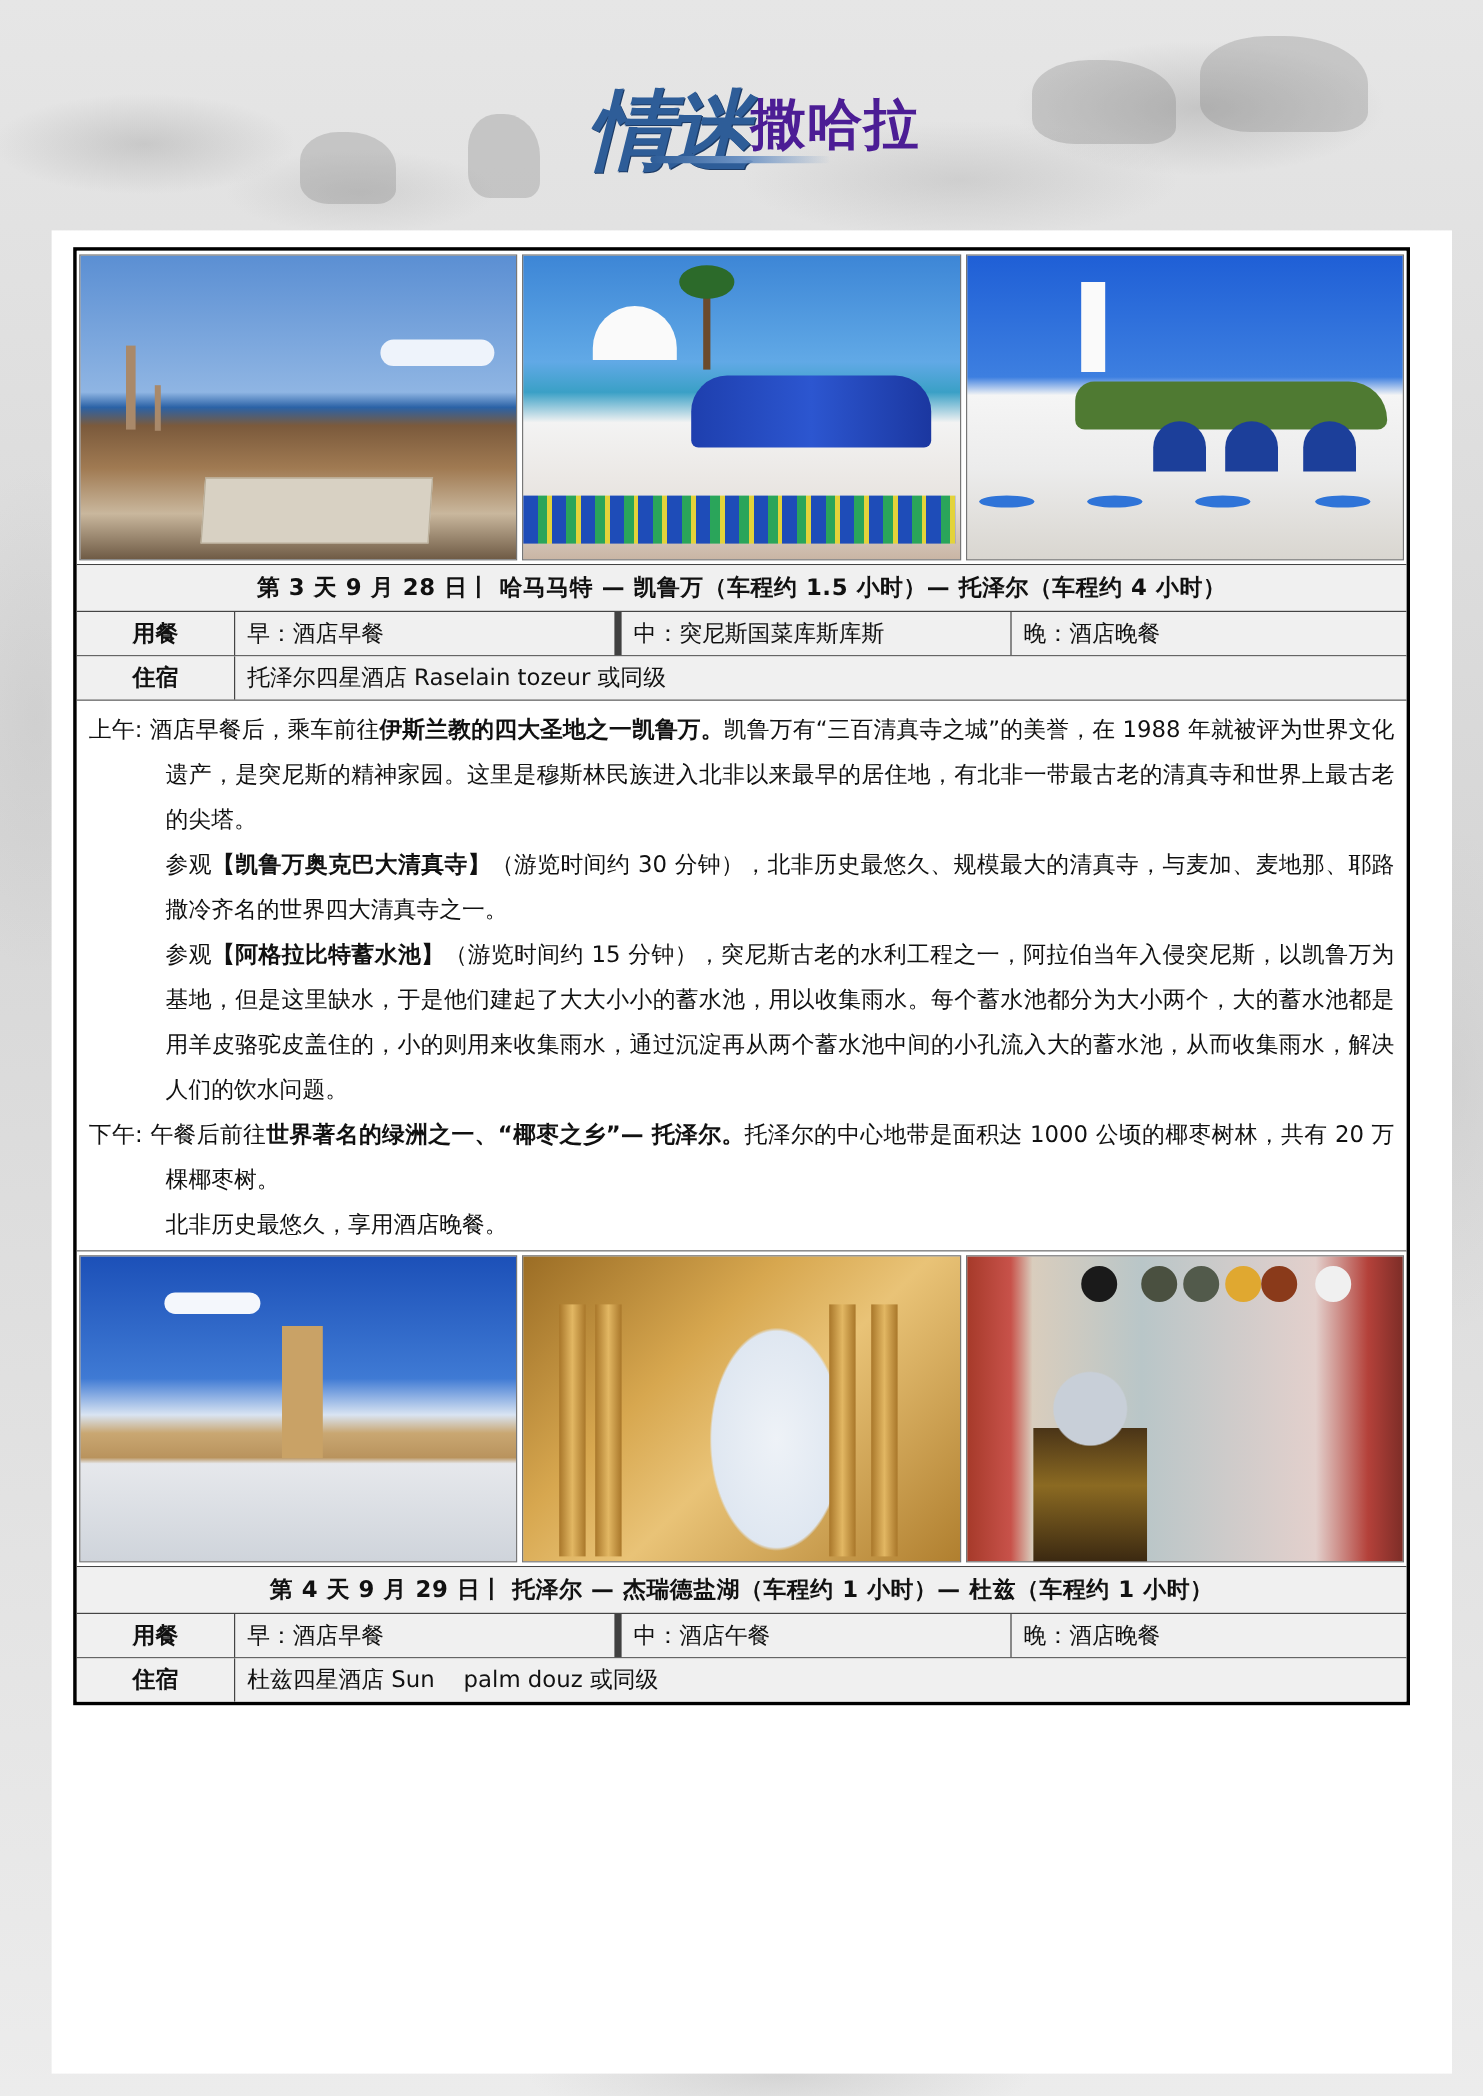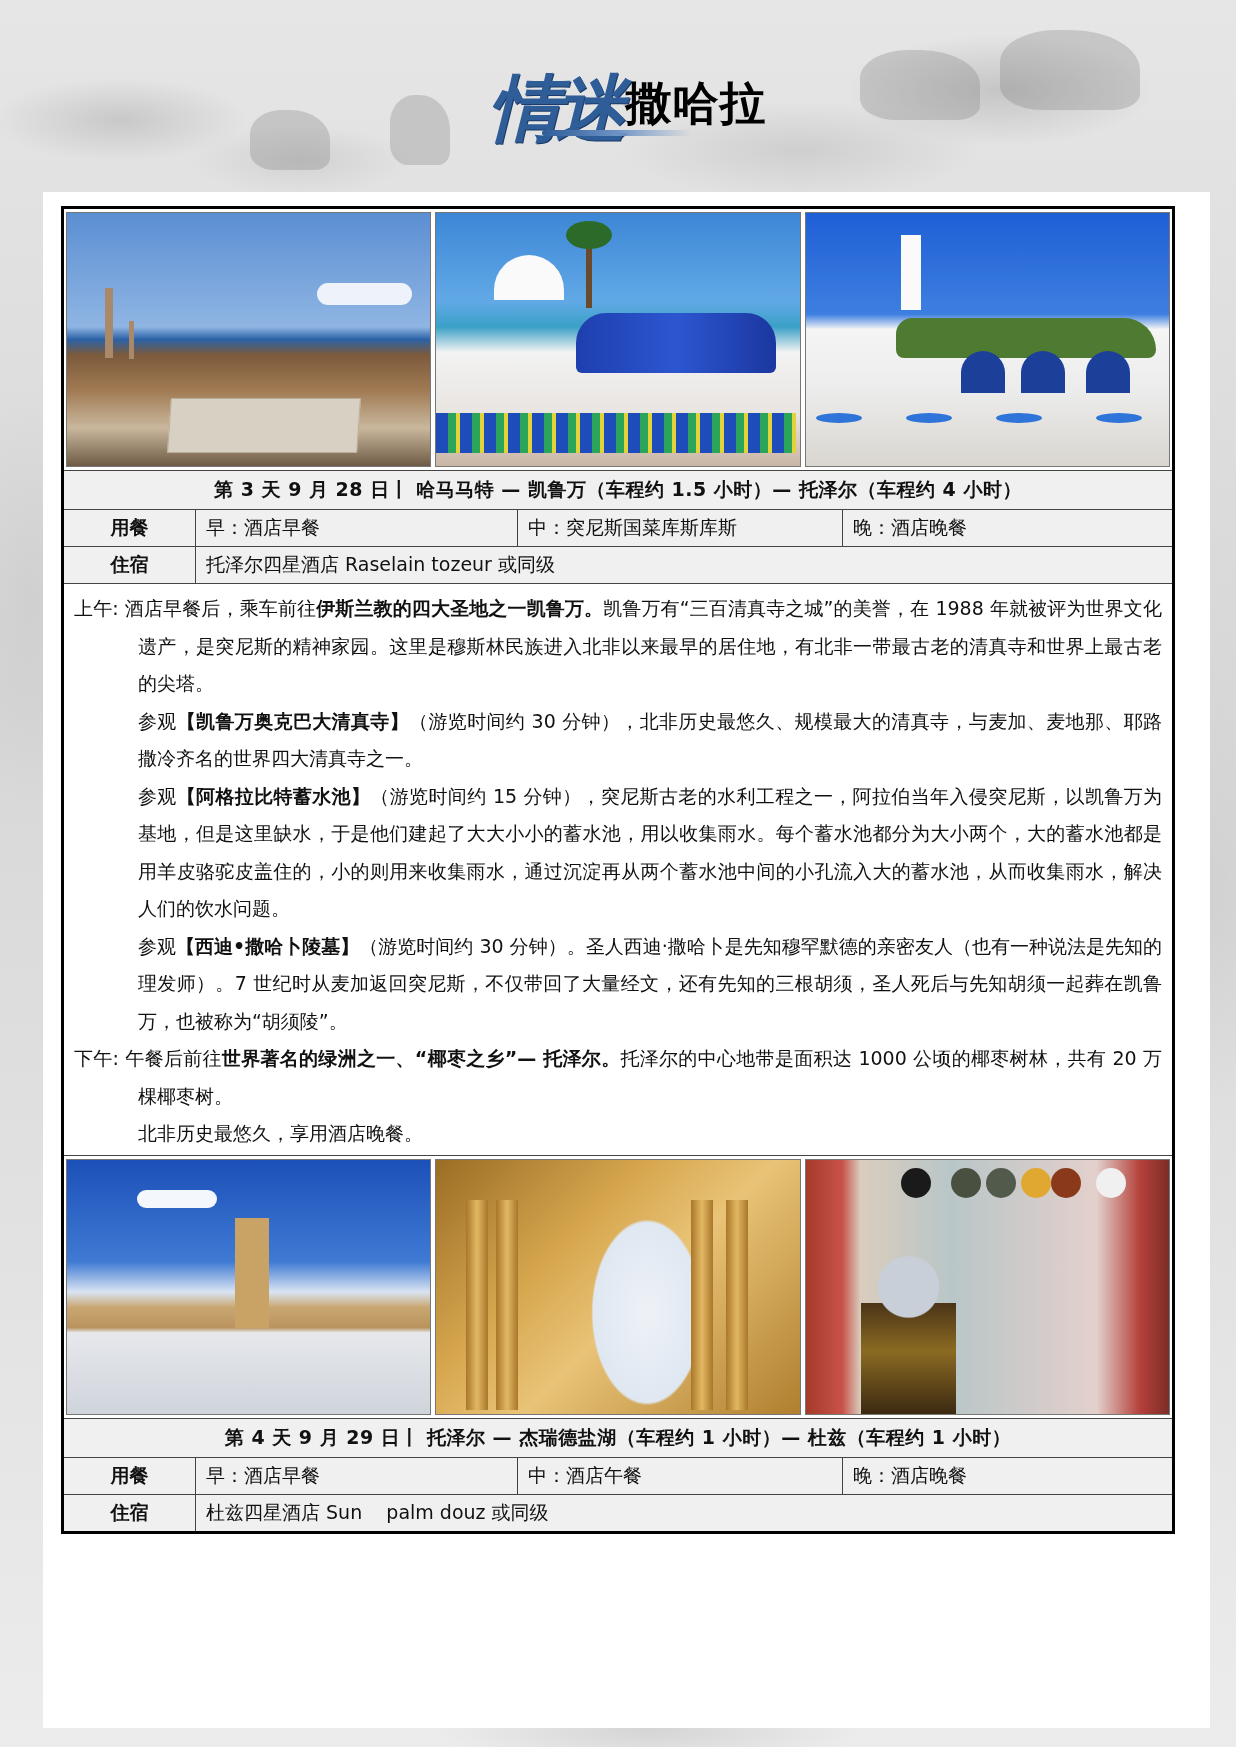--- a/index.html
+++ b/index.html
@@ -31,21 +31,21 @@
     display: flex; align-items: flex-end; justify-content: center;
   }
   .logo-big {
     font-family: "DejaVu Serif", "Liberation Serif", serif;
     font-size: 72px; font-weight: bold; font-style: italic;
     color: #2e5d98; line-height: 1; letter-spacing: -6px;
     text-shadow: 1px 1px 0 #1c3b66;
   }
   .logo-small {
     font-family: "DejaVu Sans", sans-serif;
-    font-size: 46px; font-weight: bold; color: #000000; line-height: 1;
+    font-size: 46px; font-weight: bold; color: #4c1d95; line-height: 1;
     margin-left: 4px; margin-bottom: 18px; letter-spacing: 1px;
   }
   .logo-stroke {
     position: absolute; left: 64px; top: 96px; width: 150px; height: 6px;
     border-radius: 3px; background: linear-gradient(90deg, #2e5d98, #6d93c4, transparent);
   }
   .page {
     position: absolute; left: 43px; top: 192px; width: 1167px; height: 1536px;
     background: #ffffff;
   }
@@ -102,21 +102,21 @@
 
   .day-title {
     text-align: center; font-weight: bold; font-size: 19px;
     background: #f0f0f0; padding: 6px 0; border-bottom: 1px solid #444;
     letter-spacing: 0.5px;
   }
   .info-row { display: flex; background: #f0f0f0; border-bottom: 1px solid #444; font-size: 19px; }
   .info-row:last-child { border-bottom: none; }
   .info-label { width: 132px; text-align: center; font-weight: bold; padding: 5px 0; border-right: 1px solid #444; }
   .info-cell { padding: 5px 0 5px 10px; }
-  .meal-b { width: 322px; border-right: 1px solid #404040; }
+  .meal-b { width: 322px; border-right: 6px solid #404040; }
   .meal-l { width: 325px; border-right: 1px solid #444; }
   .meal-d { flex: 1; }
   .lodging { flex: 1; }
 
   .itinerary {
     background: #fff; padding: 6px 10px 2px 10px; font-size: 19px; line-height: 37.5px;
     border-bottom: 1px solid #444;
   }
   .para { padding-left: 64px; text-indent: -64px; text-align: justify; }
   .para.sub { padding-left: 64px; text-indent: 0; }
@@ -182,23 +182,20 @@
     <div class="itinerary">
       <p class="para">
         <span>上午: </span><span>酒店早餐后，乘车前往</span><b>伊斯兰教的四大圣地之一凯鲁万。</b><span>凯鲁万有“三百清真寺之城”的美誉，在 1988 年就被评为世界文化遗产，是突尼斯的精神家园。这里是穆斯林民族进入北非以来最早的居住地，有北非一带最古老的清真寺和世界上最古老的尖塔。</span>
       </p>
       <p class="para sub">
         <span>参观</span><b>【凯鲁万奥克巴大清真寺】</b><span>（游览时间约 30 分钟），北非历史最悠久、规模最大的清真寺，与麦加、麦地那、耶路撒冷齐名的世界四大清真寺之一。</span>
       </p>
       <p class="para sub">
         <span>参观</span><b>【阿格拉比特蓄水池】</b><span>（游览时间约 15 分钟），突尼斯古老的水利工程之一，阿拉伯当年入侵突尼斯，以凯鲁万为基地，但是这里缺水，于是他们建起了大大小小的蓄水池，用以收集雨水。每个蓄水池都分为大小两个，大的蓄水池都是用羊皮骆驼皮盖住的，小的则用来收集雨水，通过沉淀再从两个蓄水池中间的小孔流入大的蓄水池，从而收集雨水，解决人们的饮水问题。</span>
       </p>
-      <p class="para sub">
-        <span>参观</span><b>【西迪•撒哈卜陵墓】</b><span>（游览时间约 30 分钟）。圣人西迪·撒哈卜是先知穆罕默德的亲密友人（也有一种说法是先知的理发师）。7 世纪时从麦加返回突尼斯，不仅带回了大量经文，还有先知的三根胡须，圣人死后与先知胡须一起葬在凯鲁万，也被称为“胡须陵”。</span>
-      </p>
       <p class="para">
         <span>下午: </span><span>午餐后前往</span><b>世界著名的绿洲之一、“椰枣之乡”— 托泽尔。</b><span>托泽尔的中心地带是面积达 1000 公顷的椰枣树林，共有 20 万棵椰枣树。</span>
       </p>
       <p class="para sub">北非历史最悠久，享用酒店晚餐。</p>
     </div>
 
     <div class="photo-row bottom">
       <div class="photo p-mosque" title="凯鲁万大清真寺">
         <div class="cloud"></div>
           <div class="minaret"></div>

